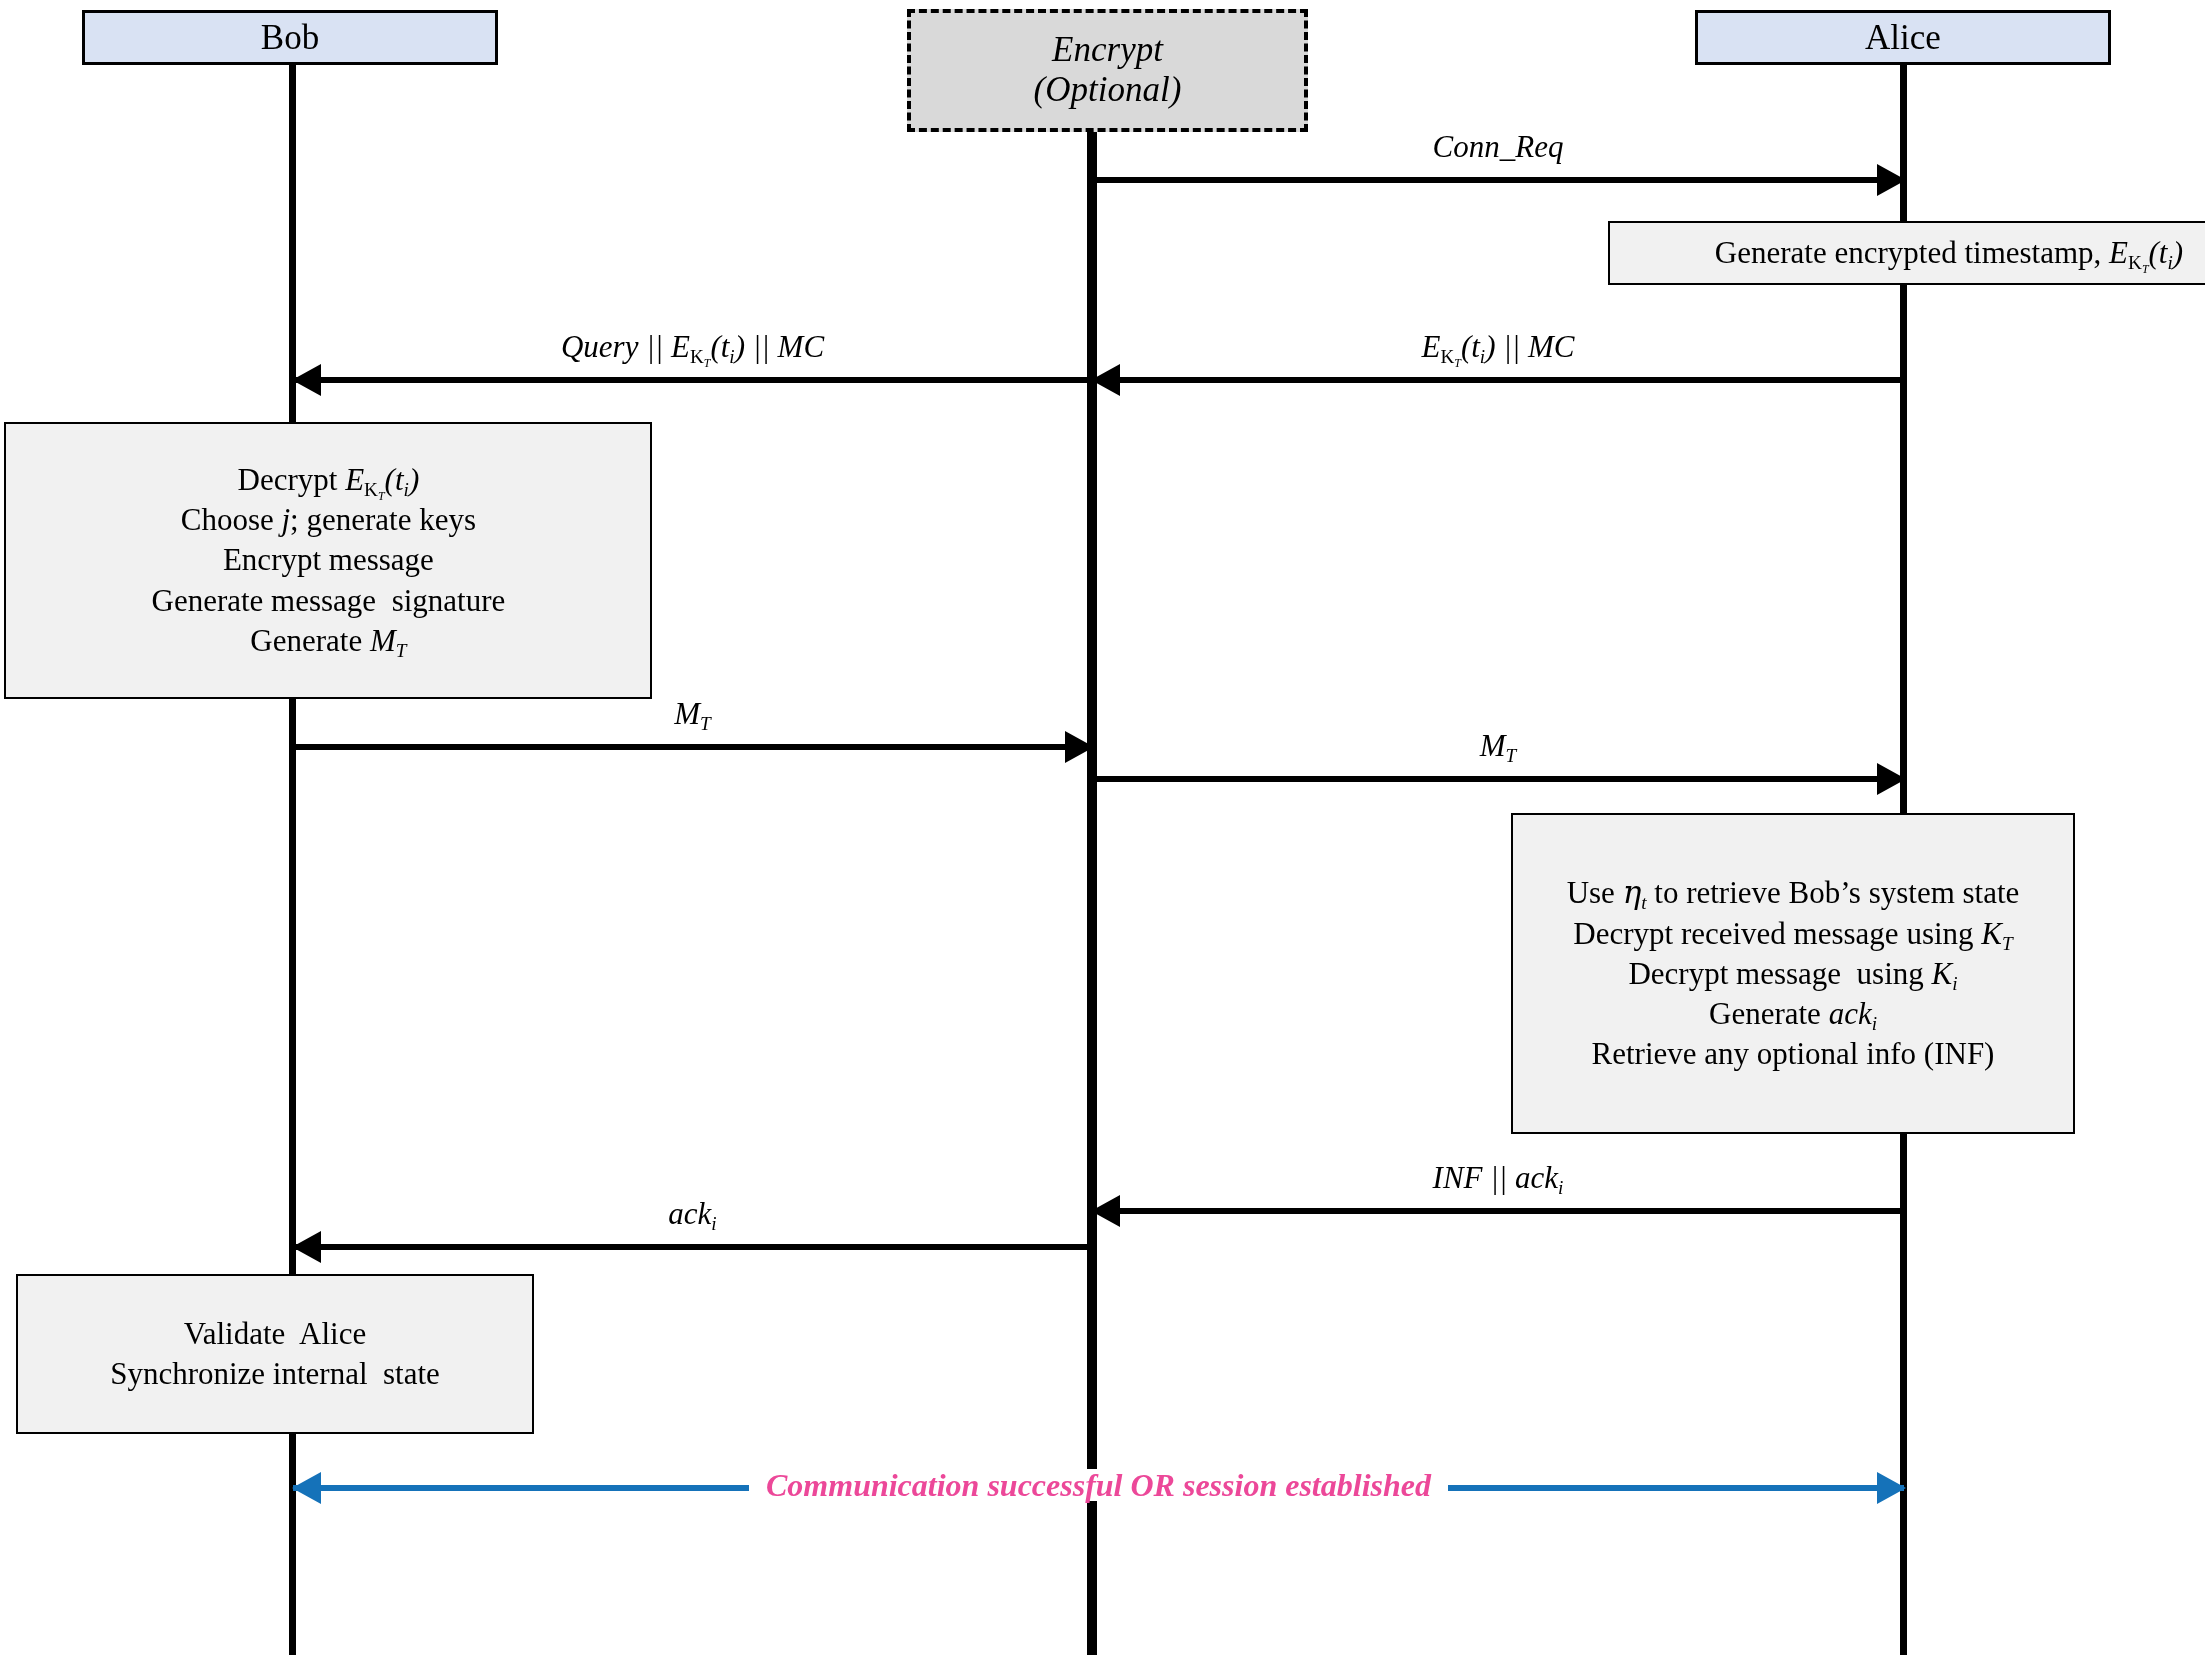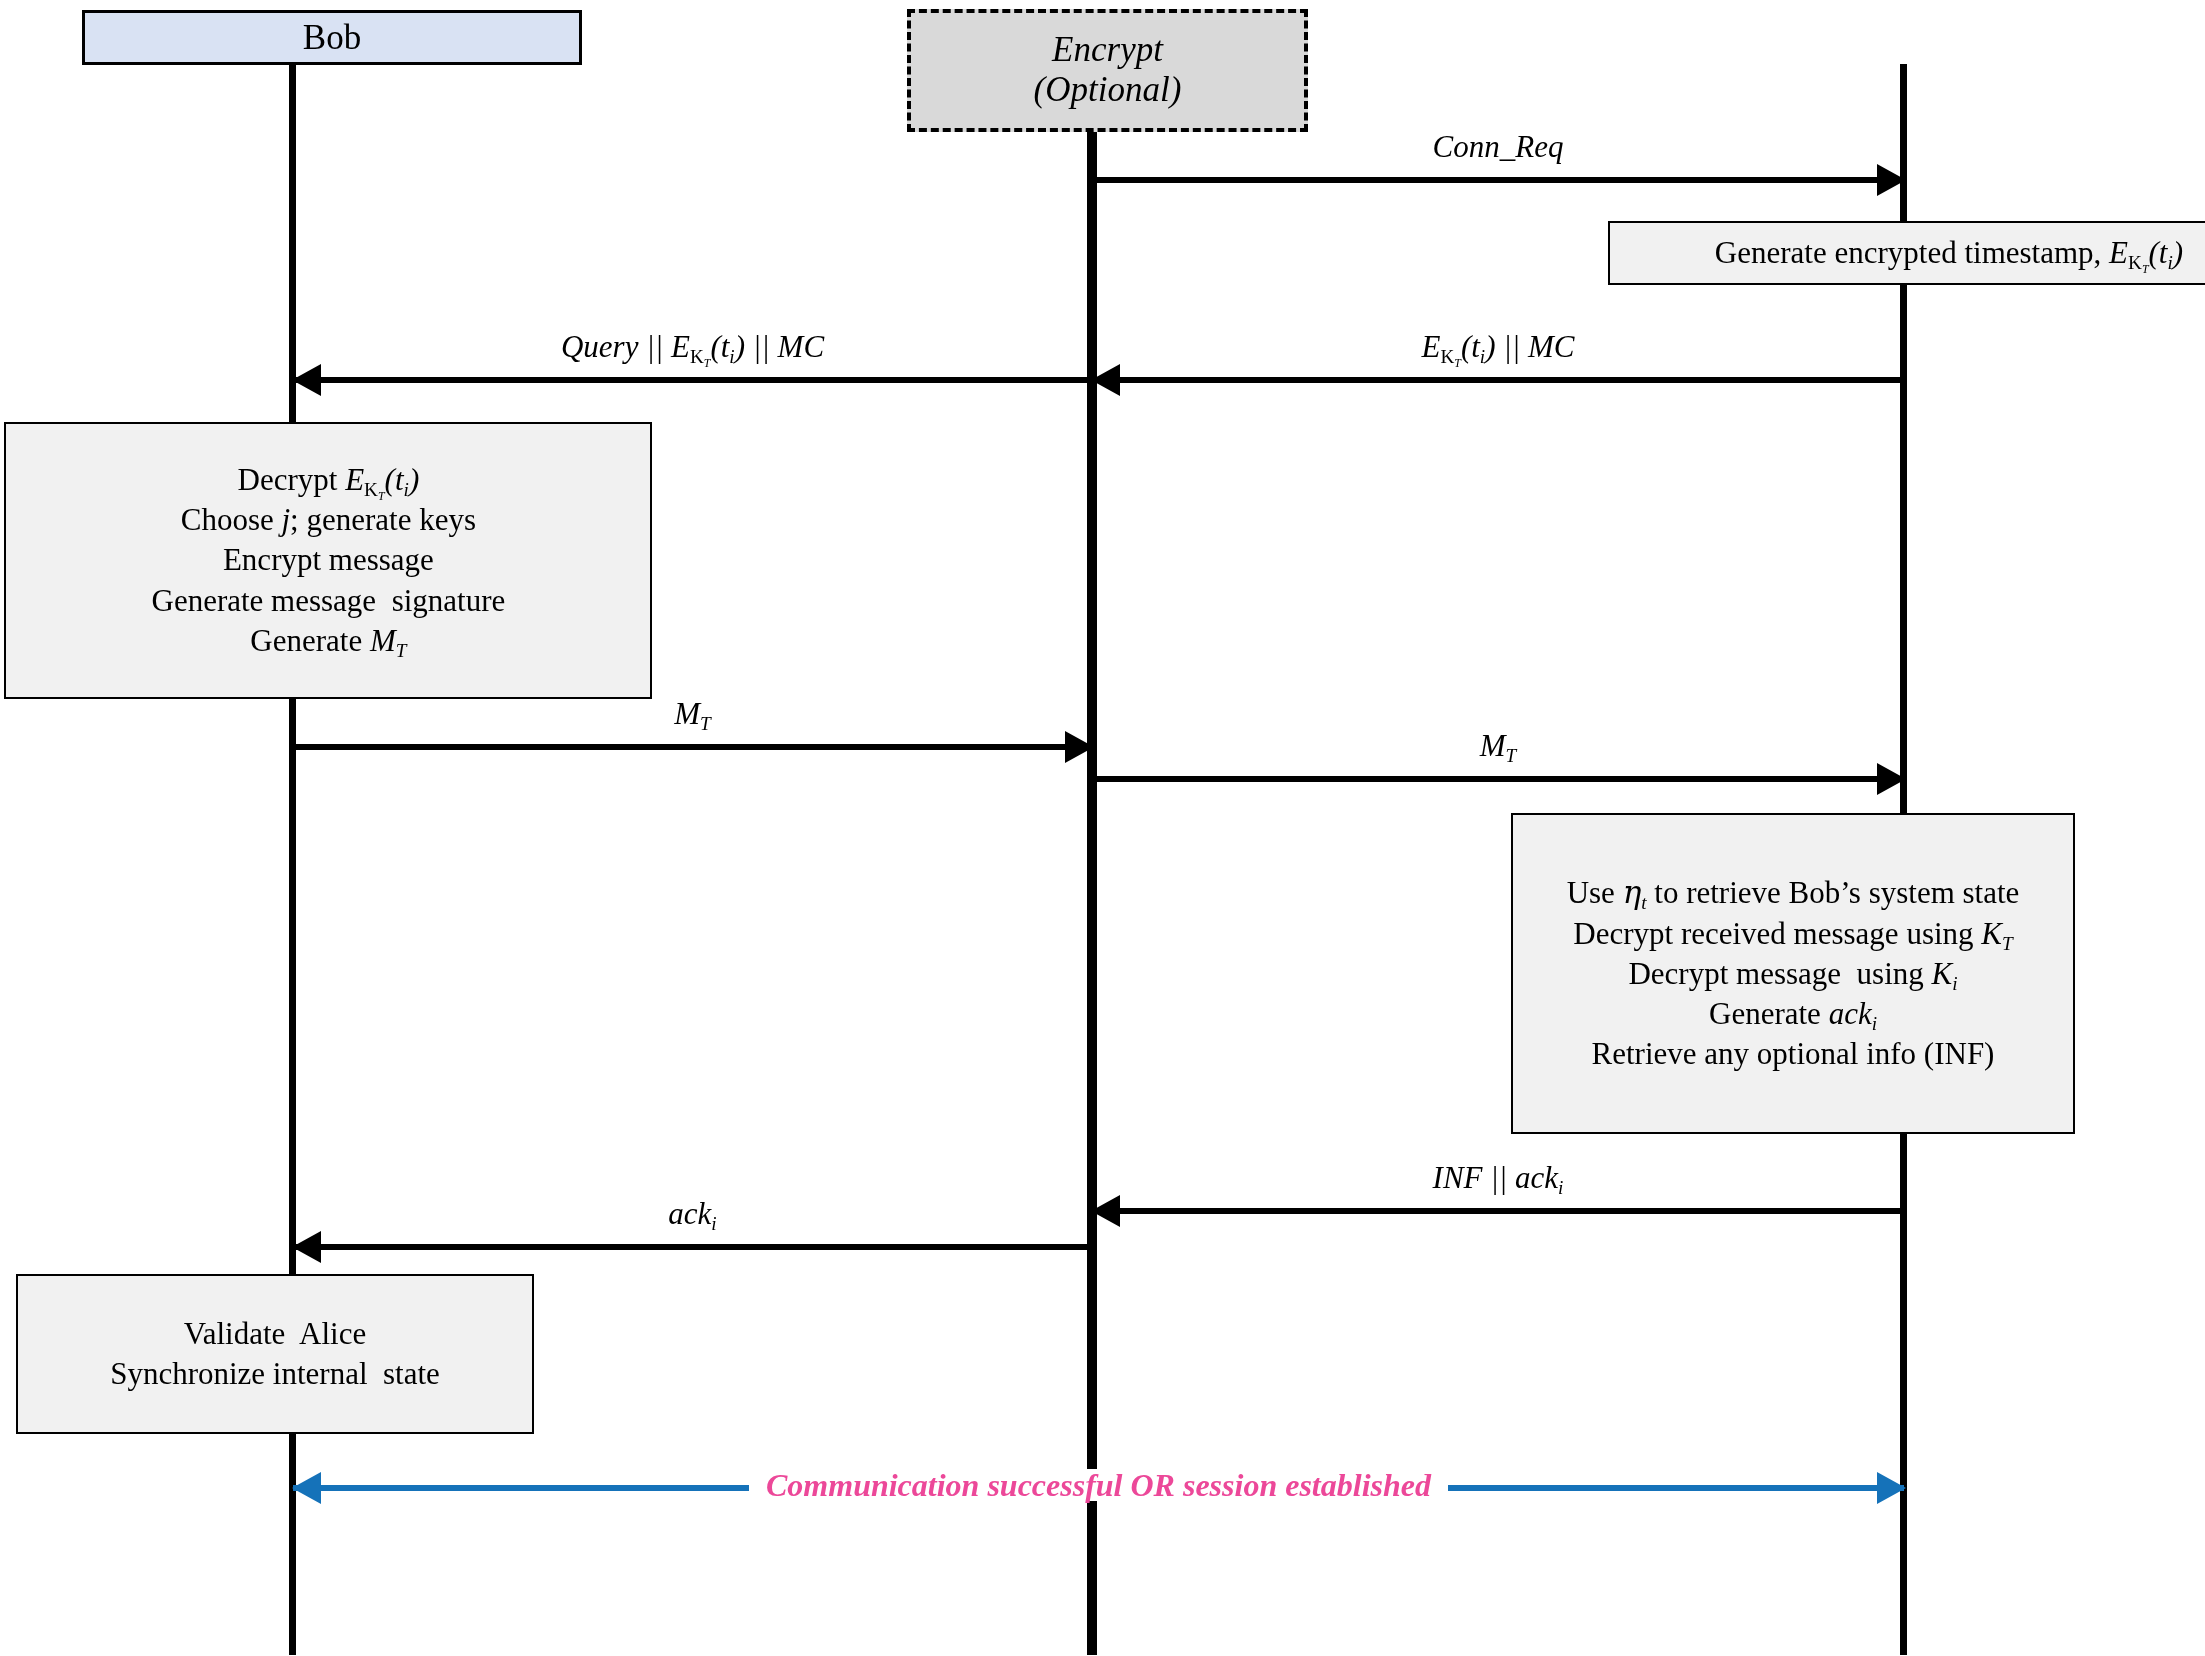--- a/index.html
+++ b/index.html
@@ -146,29 +146,32 @@
 <body>
 
 <div id="stage">
 
   <div class="lifeline" style="left:289px; top:64px; height:1591px;"></div>
 
   <div class="lifeline dash" style="left:1087px; top:70px; height:1585px;"></div>
 
   <div class="lifeline" style="left:1900px; top:64px; height:1591px;"></div>
 
-  <div class="actor-box solid" style="left:82px; top:10.2px; width:500px; height:55px;">
+  <div class="actor-box solid" style="left:82px; top:10.2px; width:416px; height:55px;">
     <span class="actor-label">Bob</span>
   </div>
 
   <div class="actor-box dashed" style="left:907px; top:8.8px; width:401px; height:123px;">
     <span class="actor-label ital">Encrypt</span>
     <span class="actor-label ital">(Optional)</span>
   </div>
 
+  <div class="actor-box solid" style="left:1695px; top:10.2px; width:416px; height:55px;">
+    <span class="actor-label">Alice</span>
+  </div>
 
   <div class="msg" style="left:1092px; top:177px; width:812px;">
     <div class="shaft"></div>
     <div class="head right"></div>
     <div class="msg-label"><span class="mi">Conn_Req</span></div>
   </div>
 
   <div class="note-box" style="left:1608px; top:221px; width:682px; height:64px;">
     <div class="note-line">
       Generate encrypted timestamp, <span class="mi">E</span><sub><span class="mup">K</span><sub><span class="mi">T</span></sub></sub><span class="mi">(t<sub>i</sub>)</span>

